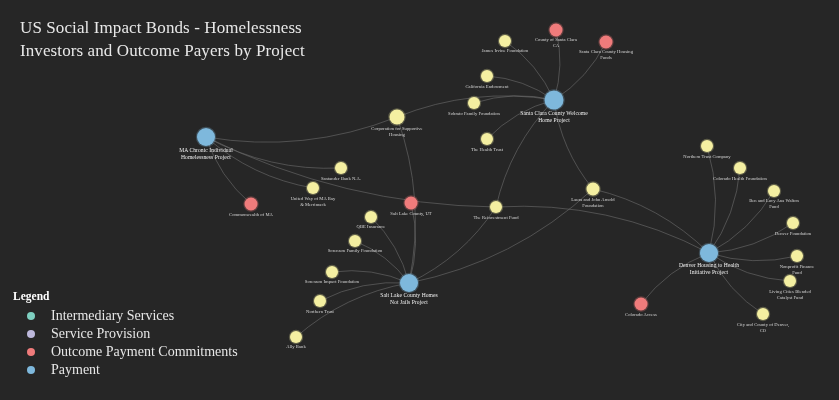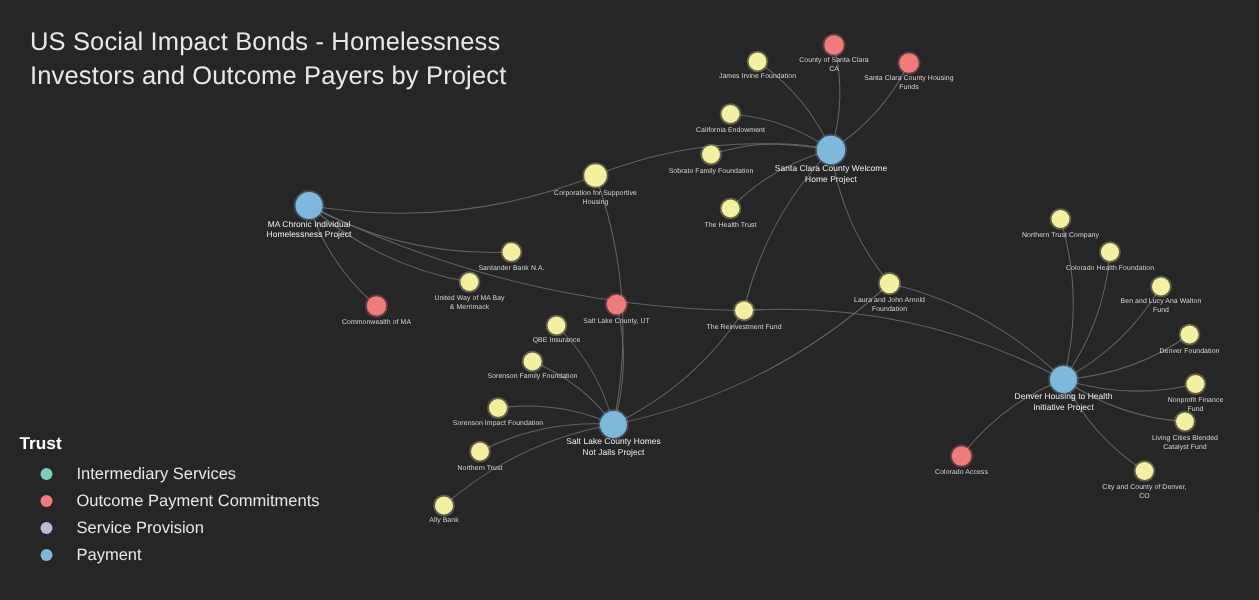--- a/index.html
+++ b/index.html
@@ -7,21 +7,21 @@
     margin: 0;
     padding: 0;
     background: #262626;
   }
   #app {
     position: relative;
     width: 839px;
     height: 400px;
     background: #262626;
     overflow: hidden;
-    font-family: Liberation Sans, sans-serif;
+    font-family: Liberation Serif, serif;
     -webkit-font-smoothing: antialiased;
   }
   #title {
     position: absolute;
     left: 20px;
     top: 16px;
     width: 480px;
     color: #e8e8e8;
     font-size: 17px;
     line-height: 23px;
@@ -81,21 +81,21 @@
   }
   .legend-dot {
     width: 8px;
     height: 8px;
     border-radius: 50%;
     margin-left: 17px;
     margin-right: 16px;
     flex: none;
   }
   .legend-label {
-    font-size: 11px;
+    font-size: 14px;
     color: #e6e6e6;
     white-space: nowrap;
   }
 </style>
 </head>
 <body>
 
 <div id="app">
 
   <div id="title">US Social Impact Bonds - Homelessness
@@ -240,34 +240,34 @@
       <div class="node-label" style="left: 793px; top: 231px;">Denver Foundation</div>
       <div class="node-label" style="left: 797px; top: 264px;">Nonprofit Finance Fund</div>
       <div class="node-label" style="left: 790px; top: 289px;">Living Cities Blended
 Catalyst Fund</div>
       <div class="node-label" style="left: 763px; top: 322px;">City and County of Denver,
 CO</div>
       <div class="node-label" style="left: 641px; top: 312px;">Colorado Access</div>
     </div>
 
   <div id="legend">
-    <div id="legend-title">Trust</div>
+    <div id="legend-title">Legend</div>
     <div id="legend-items">
         <div class="legend-row">
           <div class="legend-dot" style="background: rgb(126, 207, 192);"></div>
           <div class="legend-label">Intermediary Services</div>
         </div>
         <div class="legend-row">
+          <div class="legend-dot" style="background: rgb(189, 184, 219);"></div>
+          <div class="legend-label">Service Provision</div>
+        </div>
+        <div class="legend-row">
           <div class="legend-dot" style="background: rgb(239, 123, 123);"></div>
           <div class="legend-label">Outcome Payment Commitments</div>
         </div>
         <div class="legend-row">
-          <div class="legend-dot" style="background: rgb(189, 184, 219);"></div>
-          <div class="legend-label">Service Provision</div>
-        </div>
-        <div class="legend-row">
           <div class="legend-dot" style="background: rgb(126, 184, 220);"></div>
           <div class="legend-label">Payment</div>
         </div>
       </div>
   </div>
 
 </div>
 
 </body></html>

